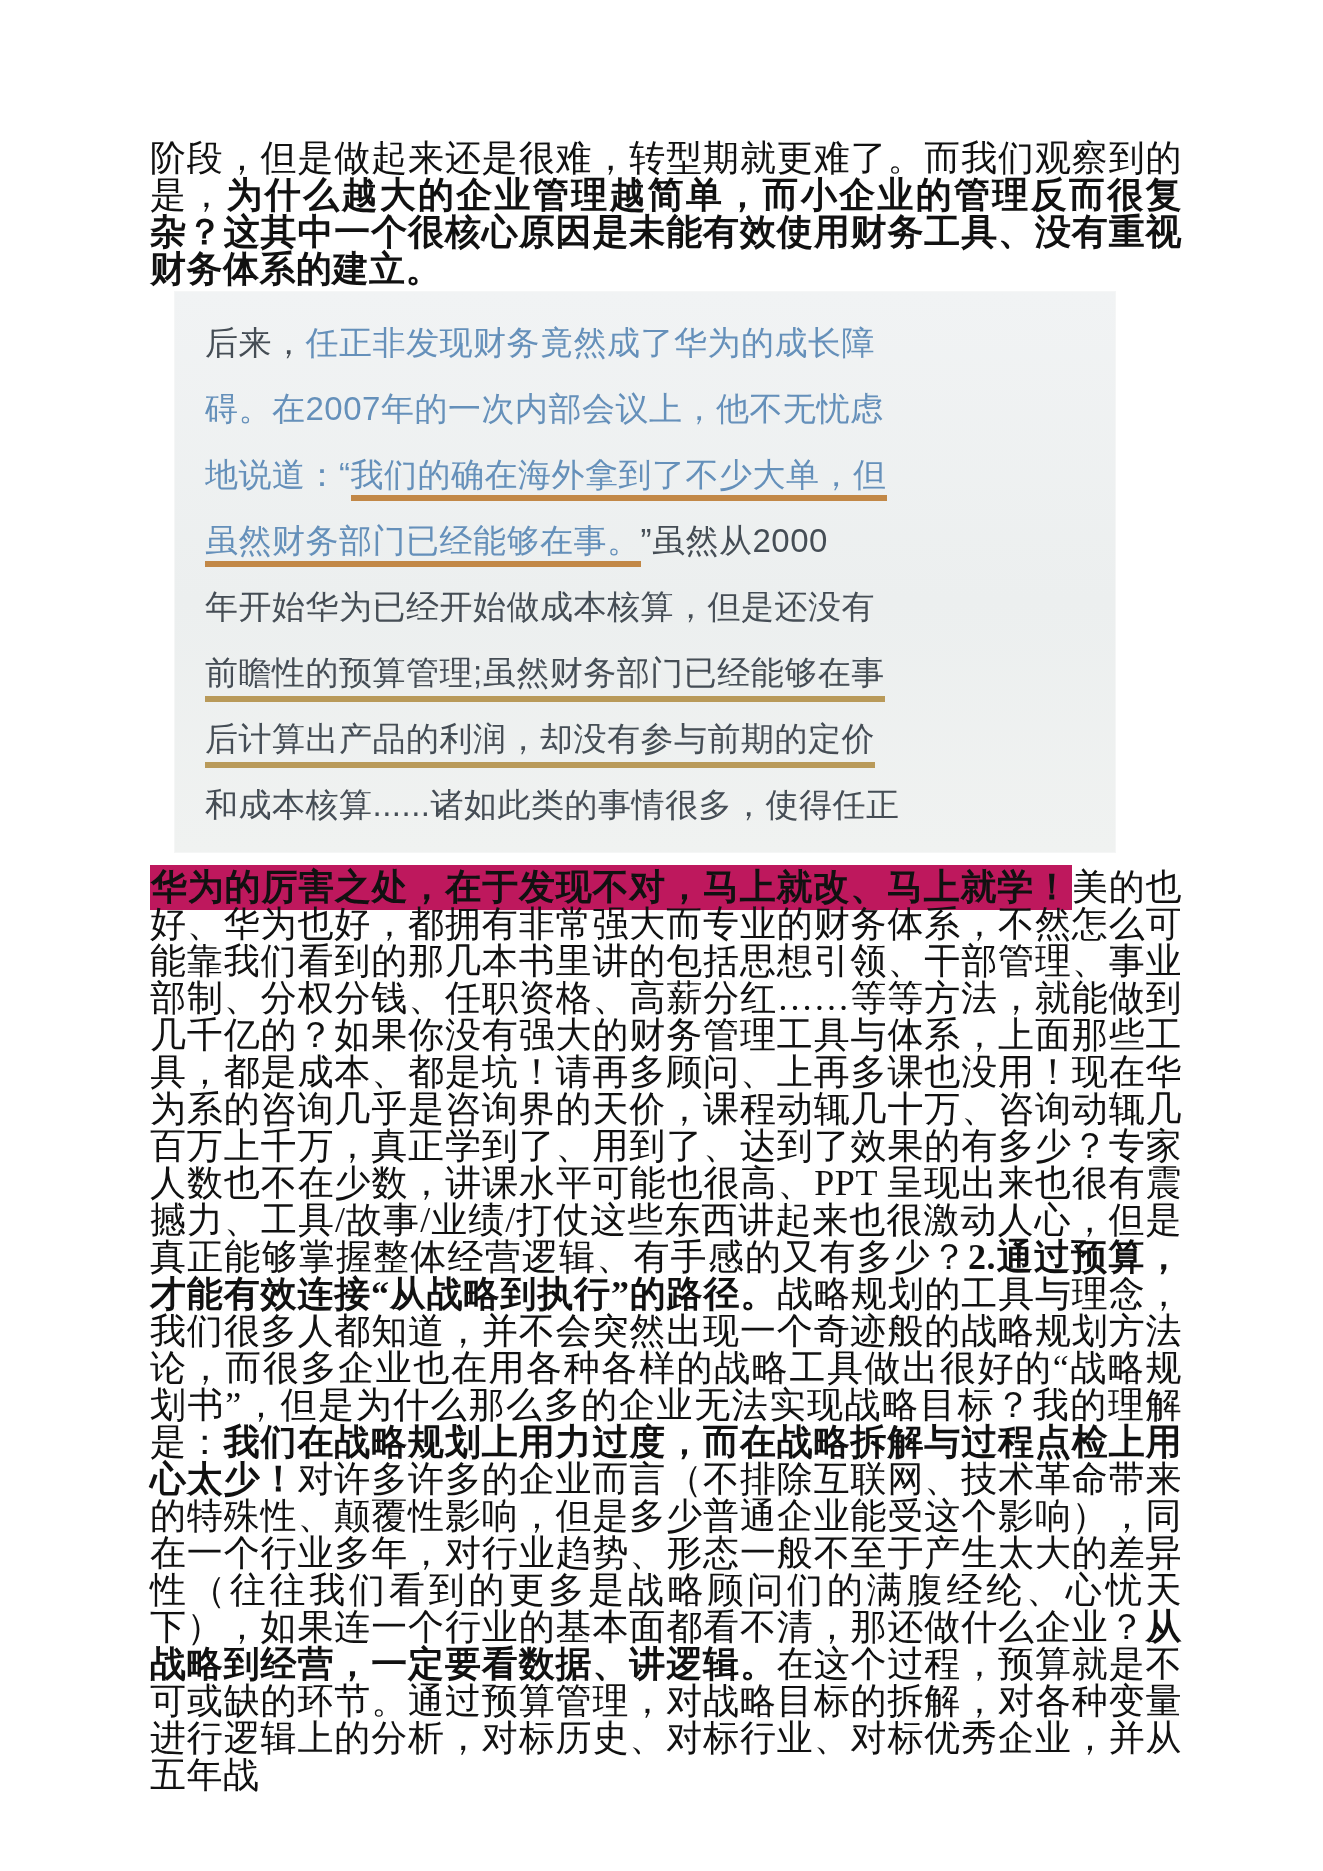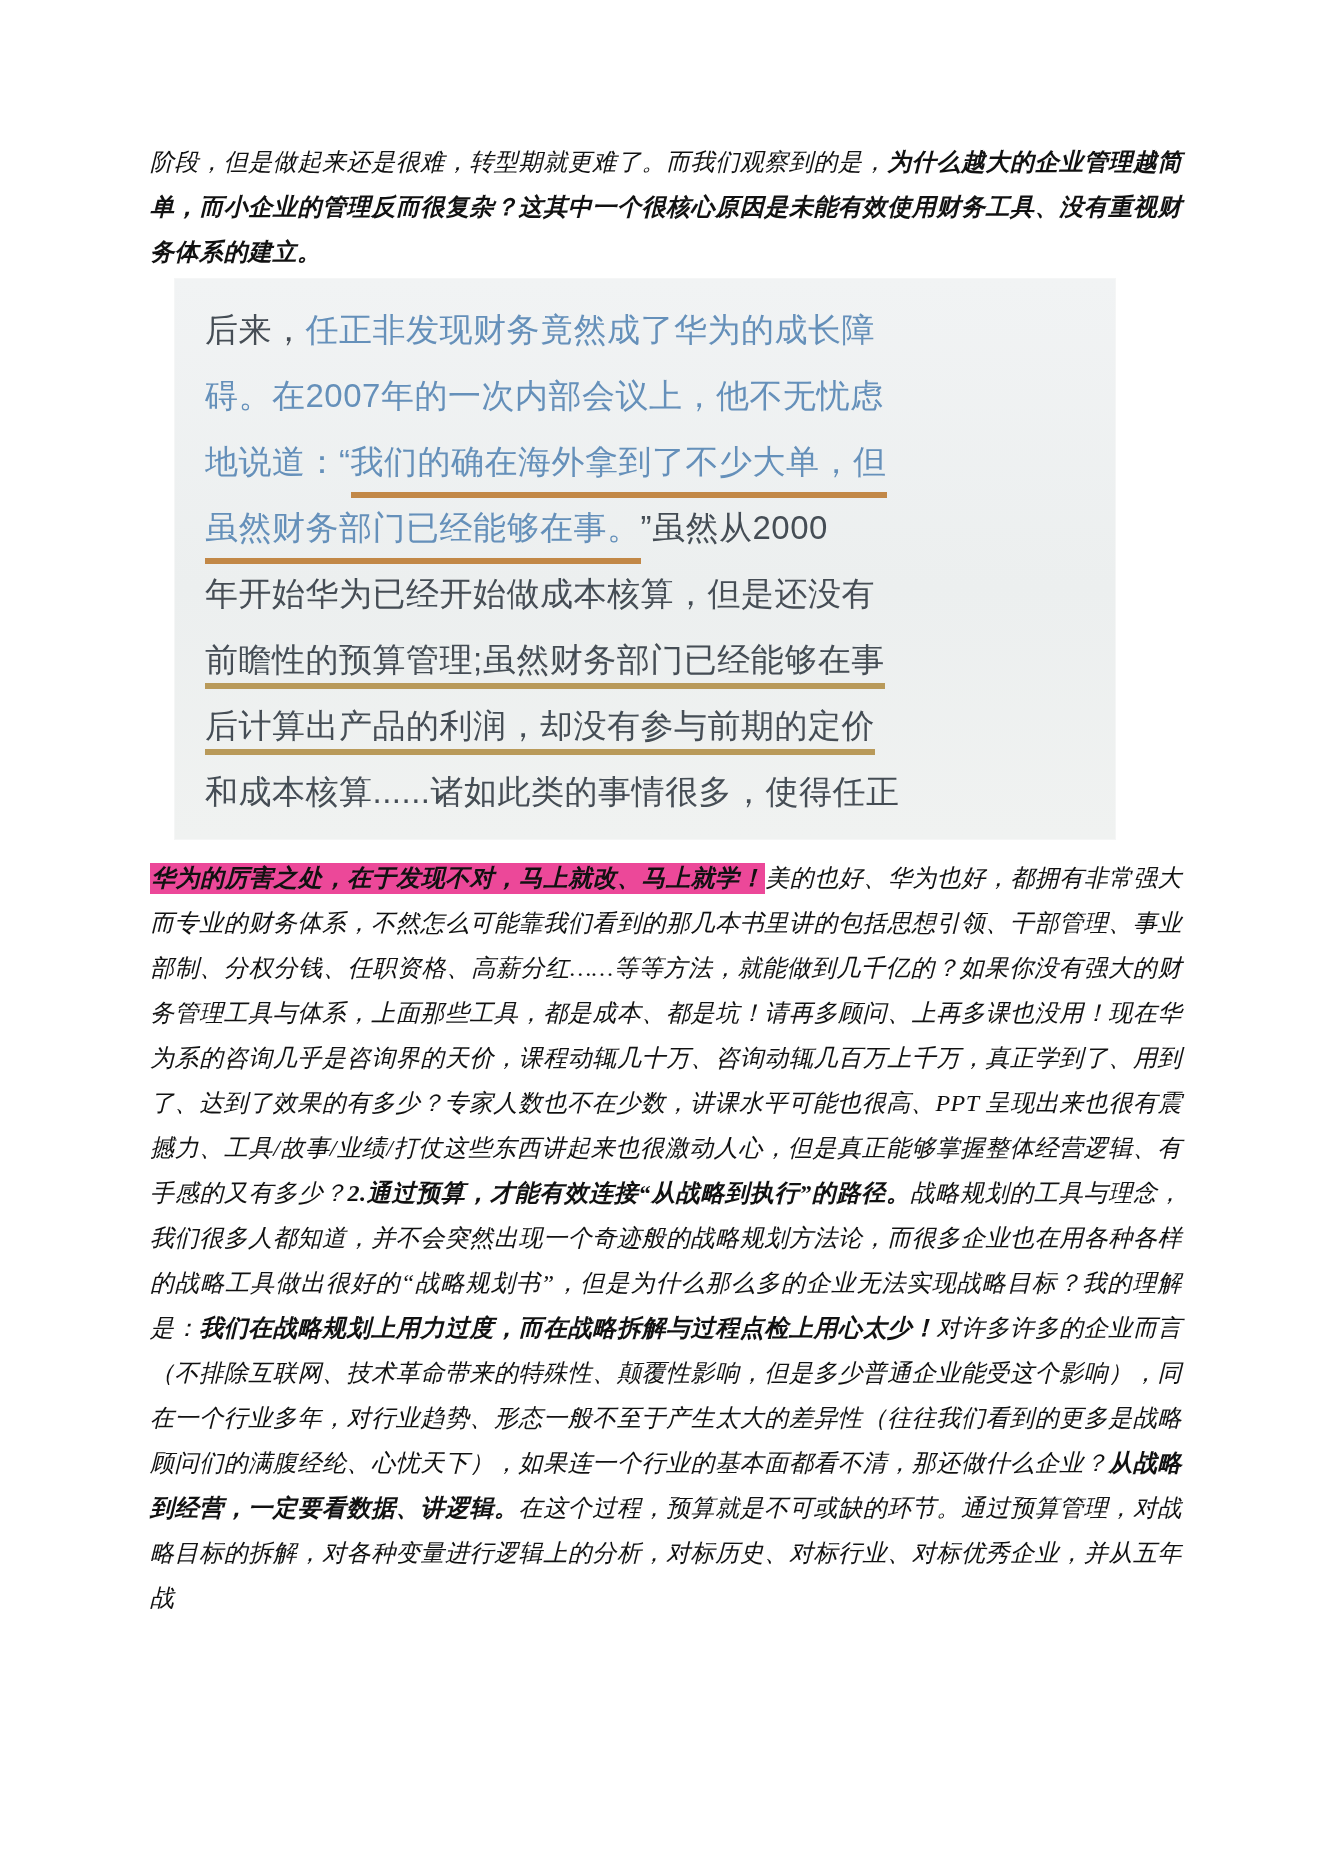--- a/index.html
+++ b/index.html
@@ -14,33 +14,32 @@
     position:relative;
     width:1323px;height:1871px;
     background:#ffffff;
   }
   .content{
     position:absolute;
     left:150px;top:140px;
     width:1032px;
   }
   .para{
-    font-size:24px;
-    line-height:45px;
+    font-size:36px;
+    line-height:37px;
     text-align:justify;
     text-justify:inter-ideograph;
     letter-spacing:0.5px;
     color:#111;
-    font-style:italic;
   }
   .seg-normal{font-weight:normal;}
   .seg-bold{font-weight:bold;}
   .seg-highlight{
     font-weight:bold;
-    background:#ec4899;
+    background:#be185d;
     padding:2px 1px 3px 1px;
     -webkit-box-decoration-break:clone;
     box-decoration-break:clone;
   }
   
   .quote-image{
     margin:4px 0 17px 25px;
     width:910px;
     background:linear-gradient(180deg,#f1f3f4 0%, #ecefef 55%, #f0f2f1 100%);
     padding:18px 0 14px 30px;
@@ -49,21 +48,21 @@
   }
   .quote-line{
     font-size:33px;
     line-height:66px;
     white-space:nowrap;
     letter-spacing:0.5px;
     font-weight:500;
   }
   .c-blue{color:#6590ba;}
   .c-dark{color:#454d55;}
-  .u-orange{border-bottom:6px solid #c28847;padding-bottom:12px;}
+  .u-orange{border-bottom:6px solid #c28847;padding-bottom:2px;}
   .u-tan{border-bottom:6px solid #b99a5a;padding-bottom:5px;}
 </style>
 </head>
 <body>
 
 <div class="page">
   <div class="content">
 
     <div class="para"><span class="seg-normal">阶段，但是做起来还是很难，转型期就更难了。而我们观察到的是，</span><span class="seg-bold">为什么越大的企业管理越简单，而小企业的管理反而很复杂？这其中一个很核心原因是未能有效使用财务工具、没有重视财务体系的建立。</span></div>
 

